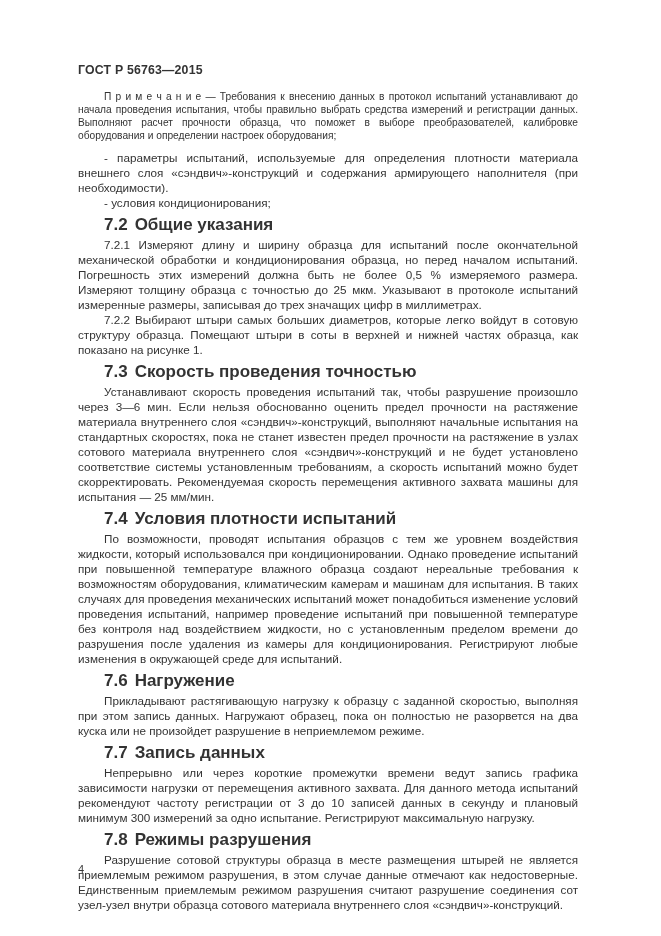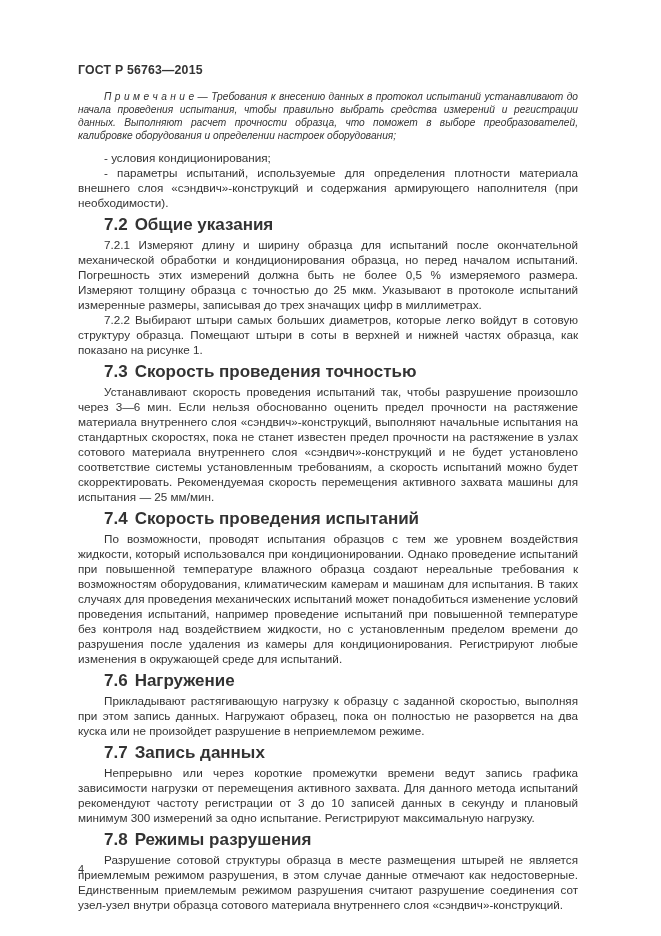--- a/index.html
+++ b/index.html
@@ -27,21 +27,20 @@
     margin: 0;
     font-size: 11.7px;
     line-height: 15px;
     text-align: justify;
     text-indent: 26px;
   }
   #content p.note {
     font-size: 10.2px;
     line-height: 13px;
     margin-bottom: 8px;
-    font-style: italic;
   }
   #content h2 {
     margin: 7px 0 5px 0;
     font-size: 17px;
     line-height: 15px;
     font-weight: bold;
     text-indent: 26px;
   }
   #content h2 .h-num { margin-right: 7px; }
   #content .italic { font-style: italic; }
@@ -54,28 +53,28 @@
   }
 </style>
 </head>
 <body>
 
 <div class="page">
   <div class="doc-number">ГОСТ Р 56763—2015</div>
 
   <main id="content">
       <p class="note">П р и м е ч а н и е — Требования к внесению данных в протокол испытаний устанавливают до начала проведения испытания, чтобы правильно выбрать средства измерений и регистрации данных. Выполняют расчет прочности образца, что поможет в выборе преобразователей, калибровке оборудования и определении настроек оборудования;</p>
+      <p class="list-item">- параметры испытаний, используемые для определения плотности материала внешнего слоя «сэндвич»-конструкций и содержания армирующего наполнителя (при необходимости).</p>
       <p class="list-item">- условия кондиционирования;</p>
-      <p class="list-item">- параметры испытаний, используемые для определения плотности материала внешнего слоя «сэндвич»-конструкций и содержания армирующего наполнителя (при необходимости).</p>
       <h2><span class="h-num">7.2</span><span>Общие указания</span></h2>
       <p class="para">7.2.1 Измеряют длину и ширину образца для испытаний после окончательной механической обработки и кондиционирования образца, но перед началом испытаний. Погрешность этих измерений должна быть не более 0,5 % измеряемого размера. Измеряют толщину образца с точностью до 25 мкм. Указывают в протоколе испытаний измеренные размеры, записывая до трех значащих цифр в миллиметрах.</p>
       <p class="para">7.2.2 Выбирают штыри самых больших диаметров, которые легко войдут в сотовую структуру образца. Помещают штыри в соты в верхней и нижней частях образца, как показано на рисунке 1.</p>
       <h2><span class="h-num">7.3</span><span>Скорость проведения точностью</span></h2>
       <p class="para">Устанавливают скорость проведения испытаний так, чтобы разрушение произошло через 3—6 мин. Если нельзя обоснованно оценить предел прочности на растяжение материала внутреннего слоя «сэндвич»-конструкций, выполняют начальные испытания на стандартных скоростях, пока не станет известен предел прочности на растяжение в узлах сотового материала внутреннего слоя «сэндвич»-конструкций и не будет установлено соответствие системы установленным требованиям, а скорость испытаний можно будет скорректировать. Рекомендуемая скорость перемещения активного захвата машины для испытания — 25 мм/мин.</p>
-      <h2><span class="h-num">7.4</span><span>Скорость проведения испытаний</span></h2>
+      <h2><span class="h-num">7.4</span><span>Условия плотности испытаний</span></h2>
       <p class="para">По возможности, проводят испытания образцов с тем же уровнем воздействия жидкости, который использовался при кондиционировании. Однако проведение испытаний при повышенной температуре влажного образца создают нереальные требования к возможностям оборудования, климатическим камерам и машинам для испытания. В таких случаях для проведения механических испытаний может понадобиться изменение условий проведения испытаний, например проведение испытаний при повышенной температуре без контроля над воздействием жидкости, но с установленным пределом времени до разрушения после удаления из камеры для кондиционирования. Регистрируют любые изменения в окружающей среде для испытаний.</p>
       <h2><span class="h-num">7.6</span><span>Нагружение</span></h2>
       <p class="para">Прикладывают растягивающую нагрузку к образцу с заданной скоростью, выполняя при этом запись данных. Нагружают образец, пока он полностью не разорвется на два куска или не произойдет разрушение в неприемлемом режиме.</p>
       <h2><span class="h-num">7.7</span><span>Запись данных</span></h2>
       <p class="para">Непрерывно или через короткие промежутки времени ведут запись графика зависимости нагрузки от перемещения активного захвата. Для данного метода испытаний рекомендуют частоту регистрации от 3 до 10 записей данных в секунду и плановый минимум 300 измерений за одно испытание. Регистрируют максимальную нагрузку.</p>
       <h2><span class="h-num">7.8</span><span>Режимы разрушения</span></h2>
       <p class="para">Разрушение сотовой структуры образца в месте размещения штырей не является приемлемым режимом разрушения, в этом случае данные отмечают как недостоверные. Единственным приемлемым режимом разрушения считают разрушение соединения сот узел-узел внутри образца сотового материала внутреннего слоя «сэндвич»-конструкций.</p>
     </main>
 
   <div class="page-number">4</div>

